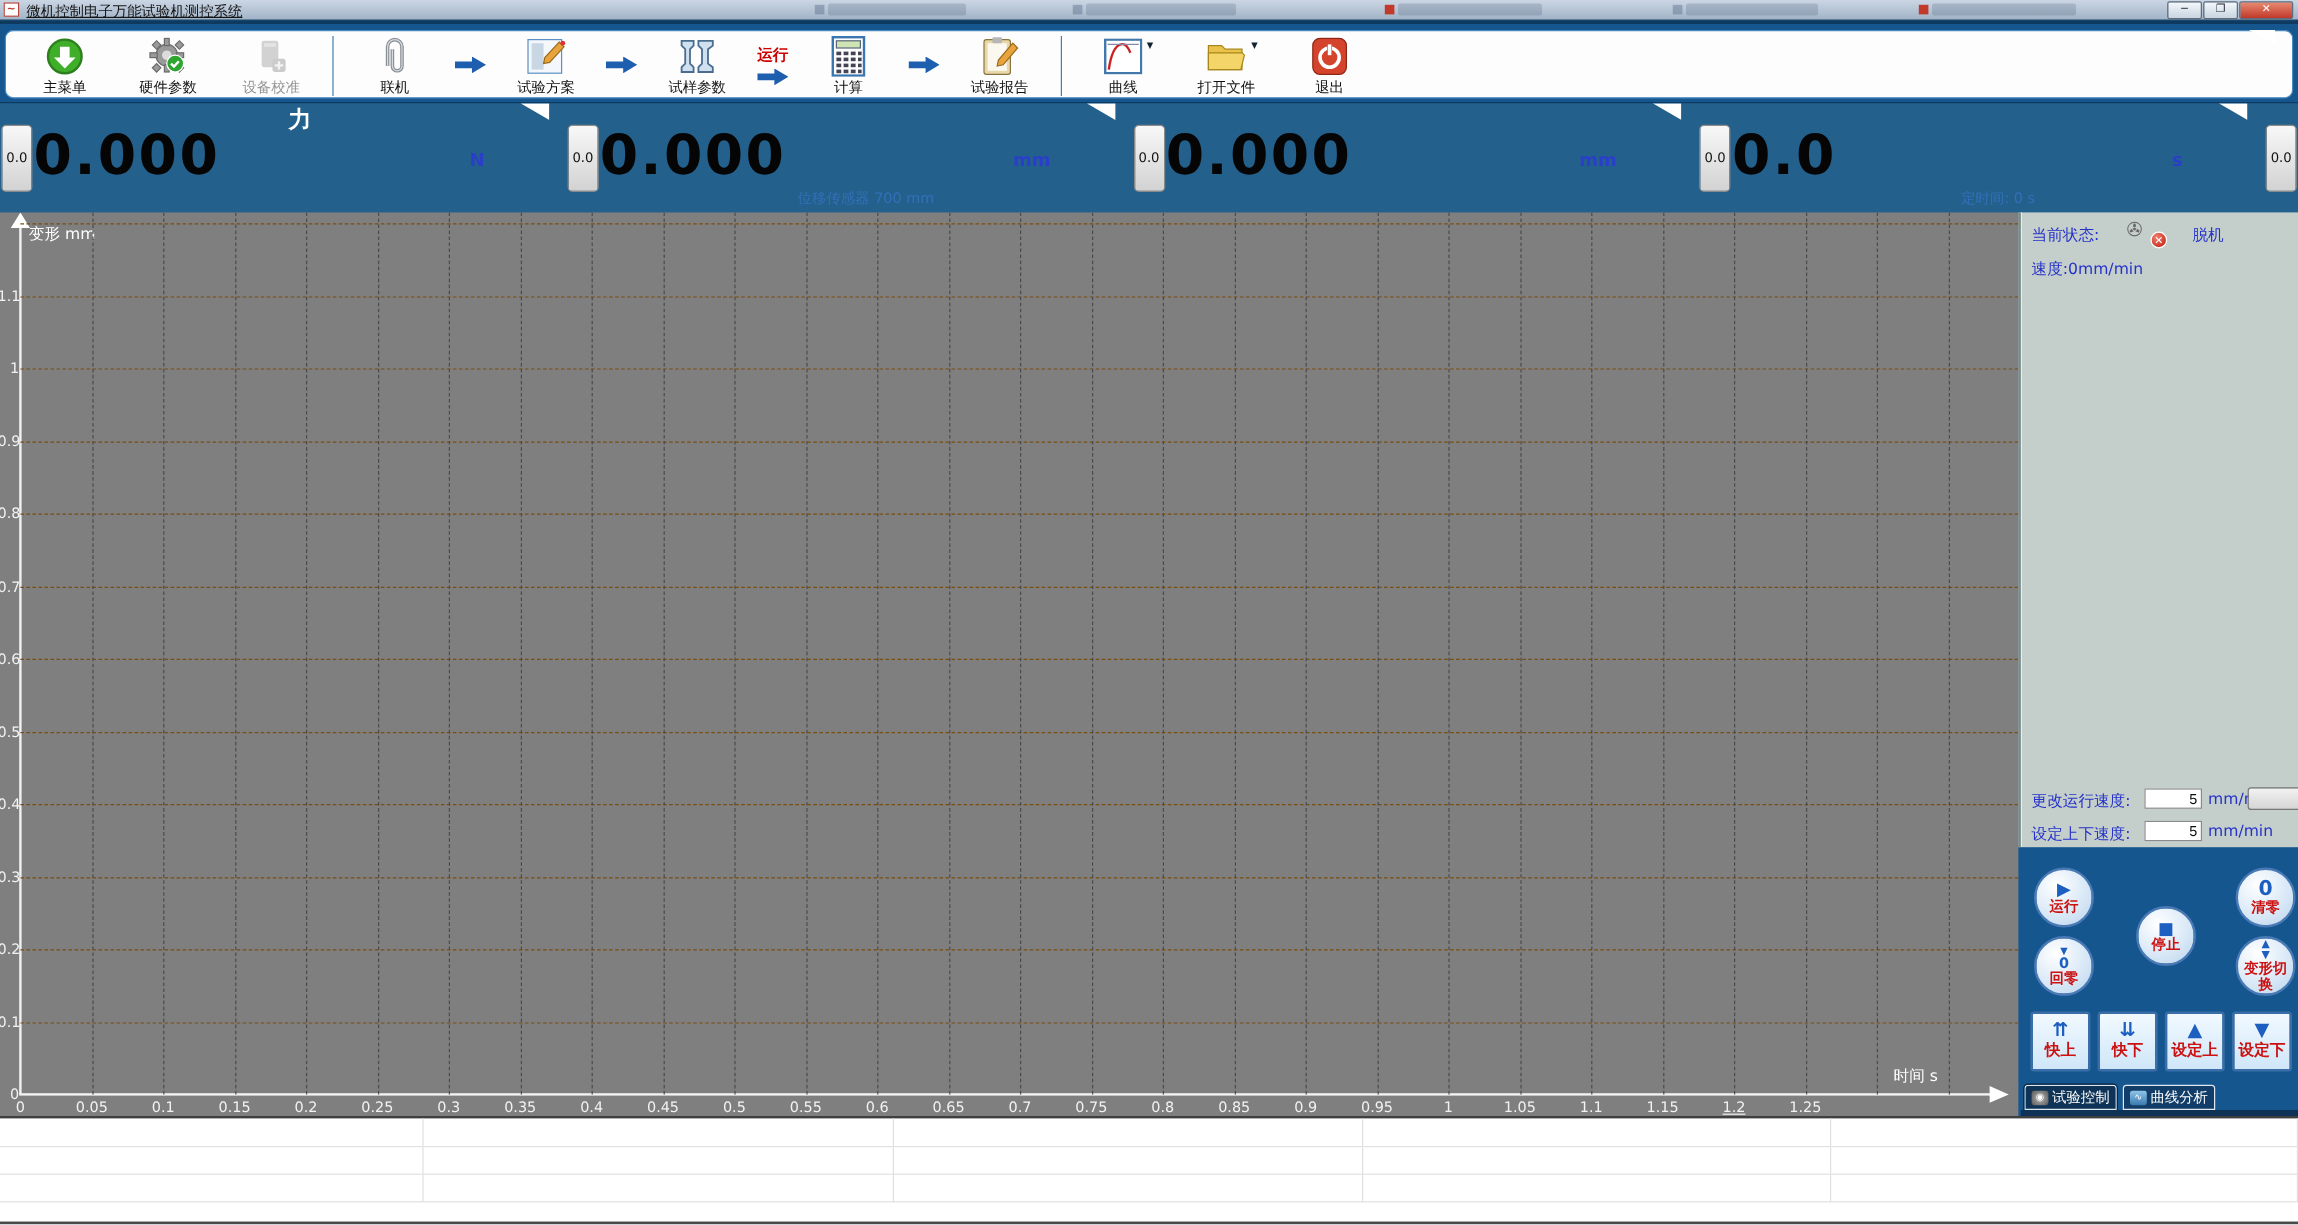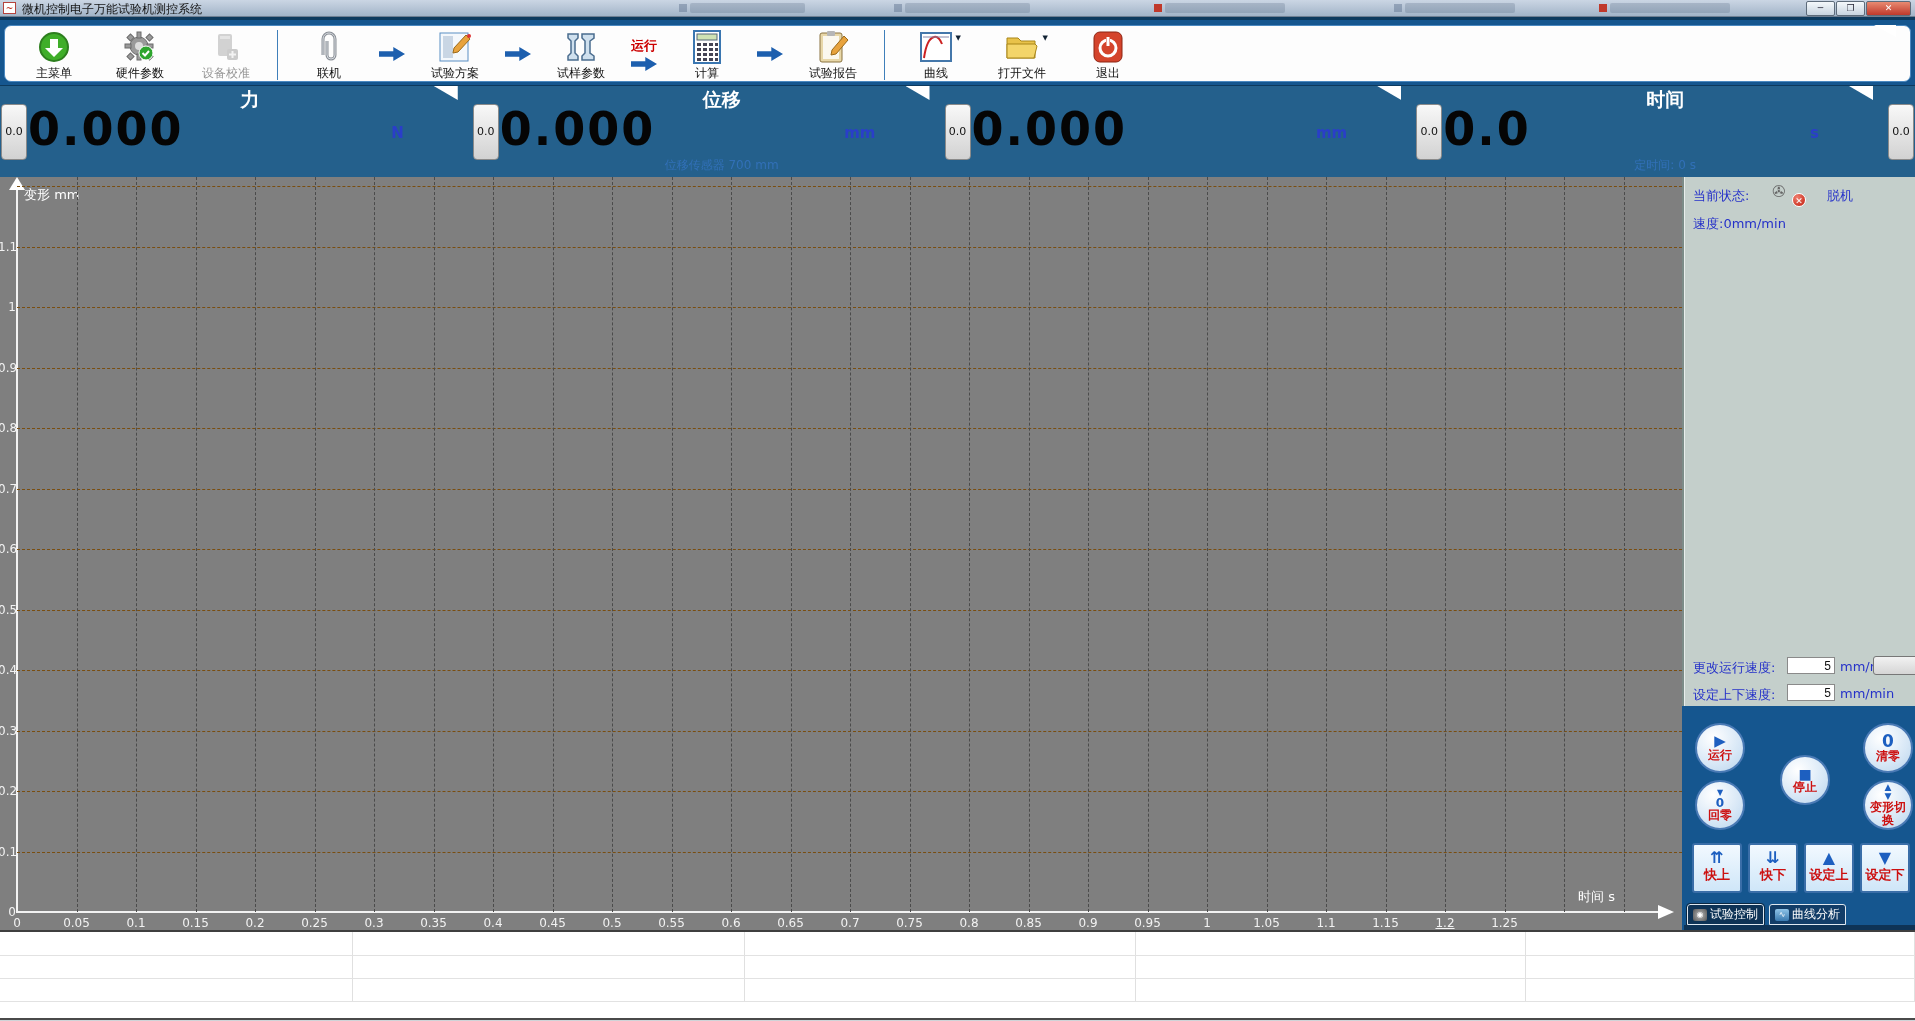--- a/index.html
+++ b/index.html
@@ -5,21 +5,21 @@
   html,body{margin:0;padding:0;background:#cfd4d8;}
   *{box-sizing:border-box;}
   body{font-family:"DejaVu Sans","Liberation Sans",sans-serif;}
   .app{position:relative;width:1915px;height:1021px;overflow:hidden;background:#15568f;}
 
   
   .titlebar{position:absolute;left:0;top:0;width:1915px;height:17px;
     background:linear-gradient(#cbd6e4,#a2b4c8);border-bottom:1px solid #6e7f92;}
   .titlebar .appicon{position:absolute;left:3px;top:2px;width:13px;height:12px;background:#fff;
     border:1px solid #b5433d;color:#c0392b;font-size:9px;line-height:10px;text-align:center;font-weight:bold;}
-  .titlebar .title{position:absolute;left:22px;top:1px;font-size:12px;color:#141414;}
+  .titlebar .title{position:absolute;left:22px;top:1px;font-size:12px;color:#141414;text-decoration:underline;}
   .ghost{position:absolute;top:3px;height:10px;background:rgba(40,60,90,.18);border-radius:2px;}
   .ghost .gi{position:absolute;left:-11px;top:1px;width:8px;height:8px;background:rgba(90,110,140,.45);}
   .ghost.red .gi{background:#c0392b;}
   .winbtns{position:absolute;right:4px;top:1px;display:flex;gap:1px;}
   .winbtn{width:29px;height:15px;border:1px solid #5d6b7a;border-radius:2px;
     background:linear-gradient(#f4f8fb,#c8d4e0);color:#223;font-size:9px;line-height:13px;text-align:center;}
   .winbtn.close{width:45px;background:linear-gradient(#e88a71,#c0392b);color:#fff;font-weight:bold;}
 
   
   .toolzone{position:absolute;left:0;top:17px;width:1915px;height:68px;background:#15568f;}
@@ -306,36 +306,34 @@
       <div class="mpanel">
         <div class="corner"></div>
         <div class="ptitle">力</div>
         <div class="pvalue">0.000</div>
         <div class="punit">N</div>
         <div class="psub"></div>
       </div>
       <div class="zbtn">0.0</div>
       <div class="mpanel">
         <div class="corner"></div>
-        <div class="ptitle">位移</div>
         <div class="pvalue">0.000</div>
         <div class="punit">mm</div>
         <div class="psub">位移传感器 700 mm</div>
       </div>
       <div class="zbtn">0.0</div>
       <div class="mpanel">
         <div class="corner"></div>
         <div class="pvalue">0.000</div>
         <div class="punit">mm</div>
         <div class="psub"></div>
       </div>
       <div class="zbtn">0.0</div>
       <div class="mpanel">
         <div class="corner"></div>
-        <div class="ptitle">时间</div>
         <div class="pvalue">0.0</div>
         <div class="punit">s</div>
         <div class="psub">定时间: 0 s</div>
       </div>
       <div class="zbtn">0.0</div>
     </div>
 
   <div class="main">
     <div class="chart" id="chart">
       <div class="yaxis"></div>

